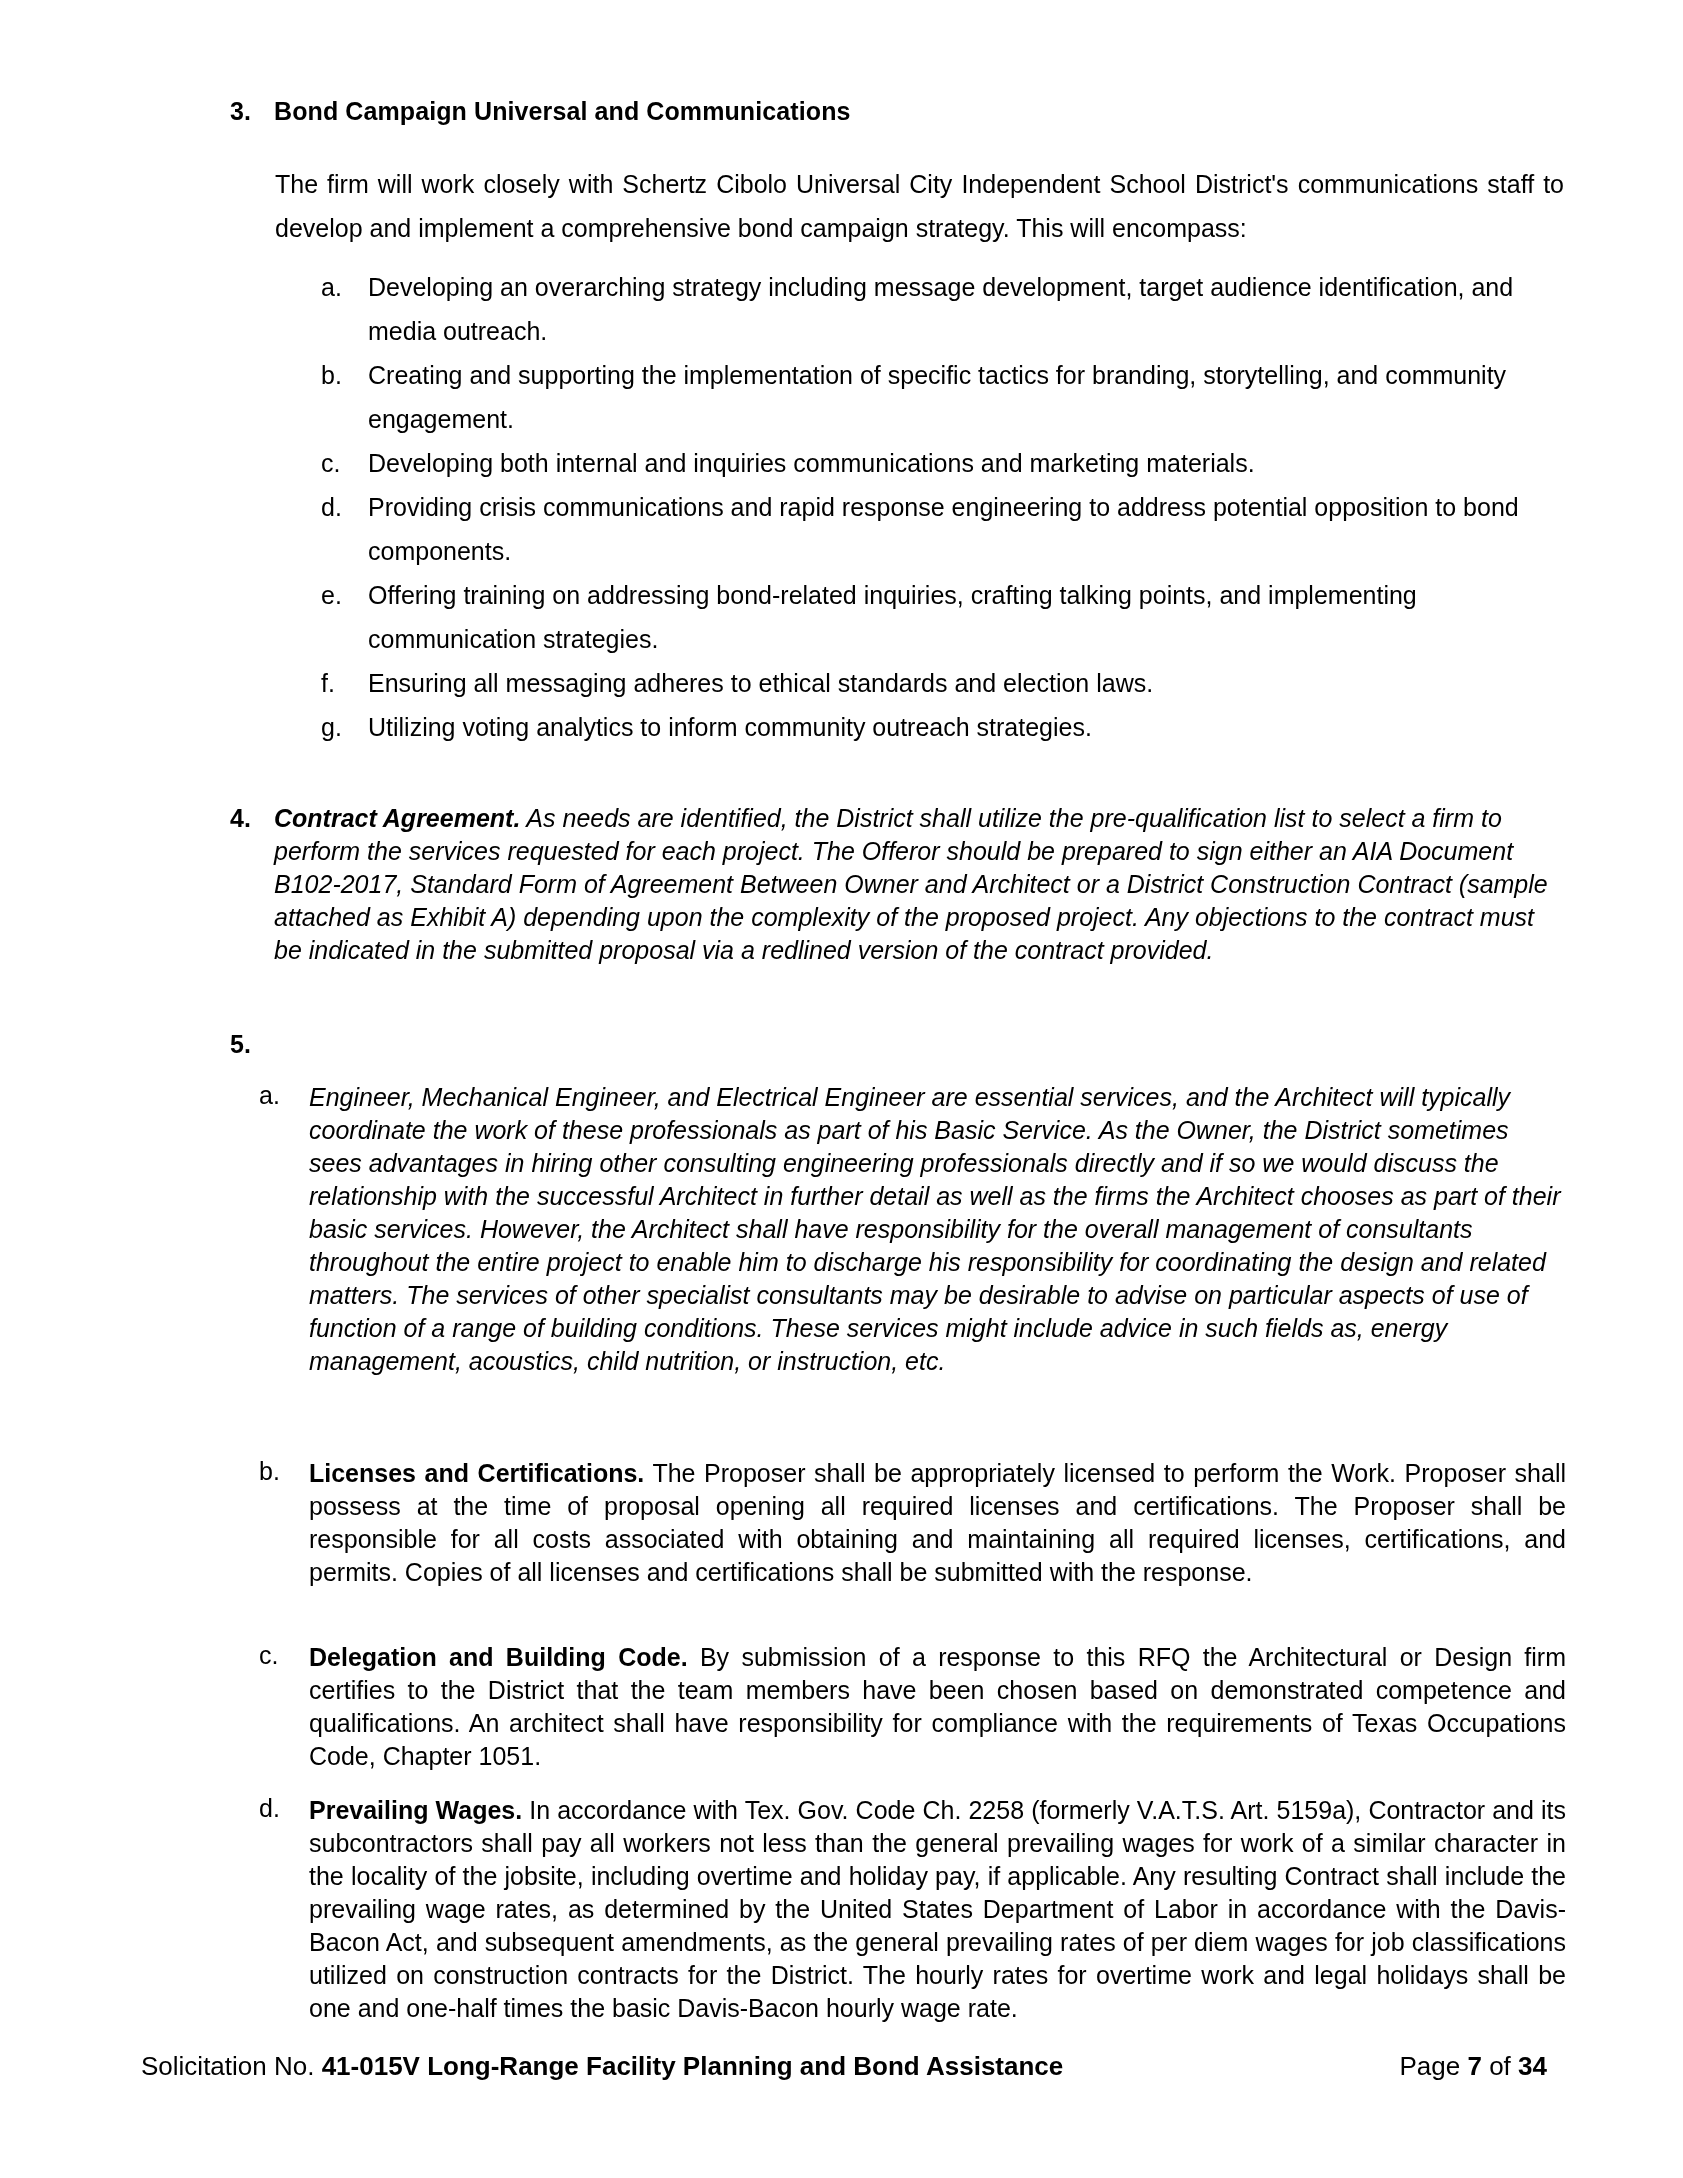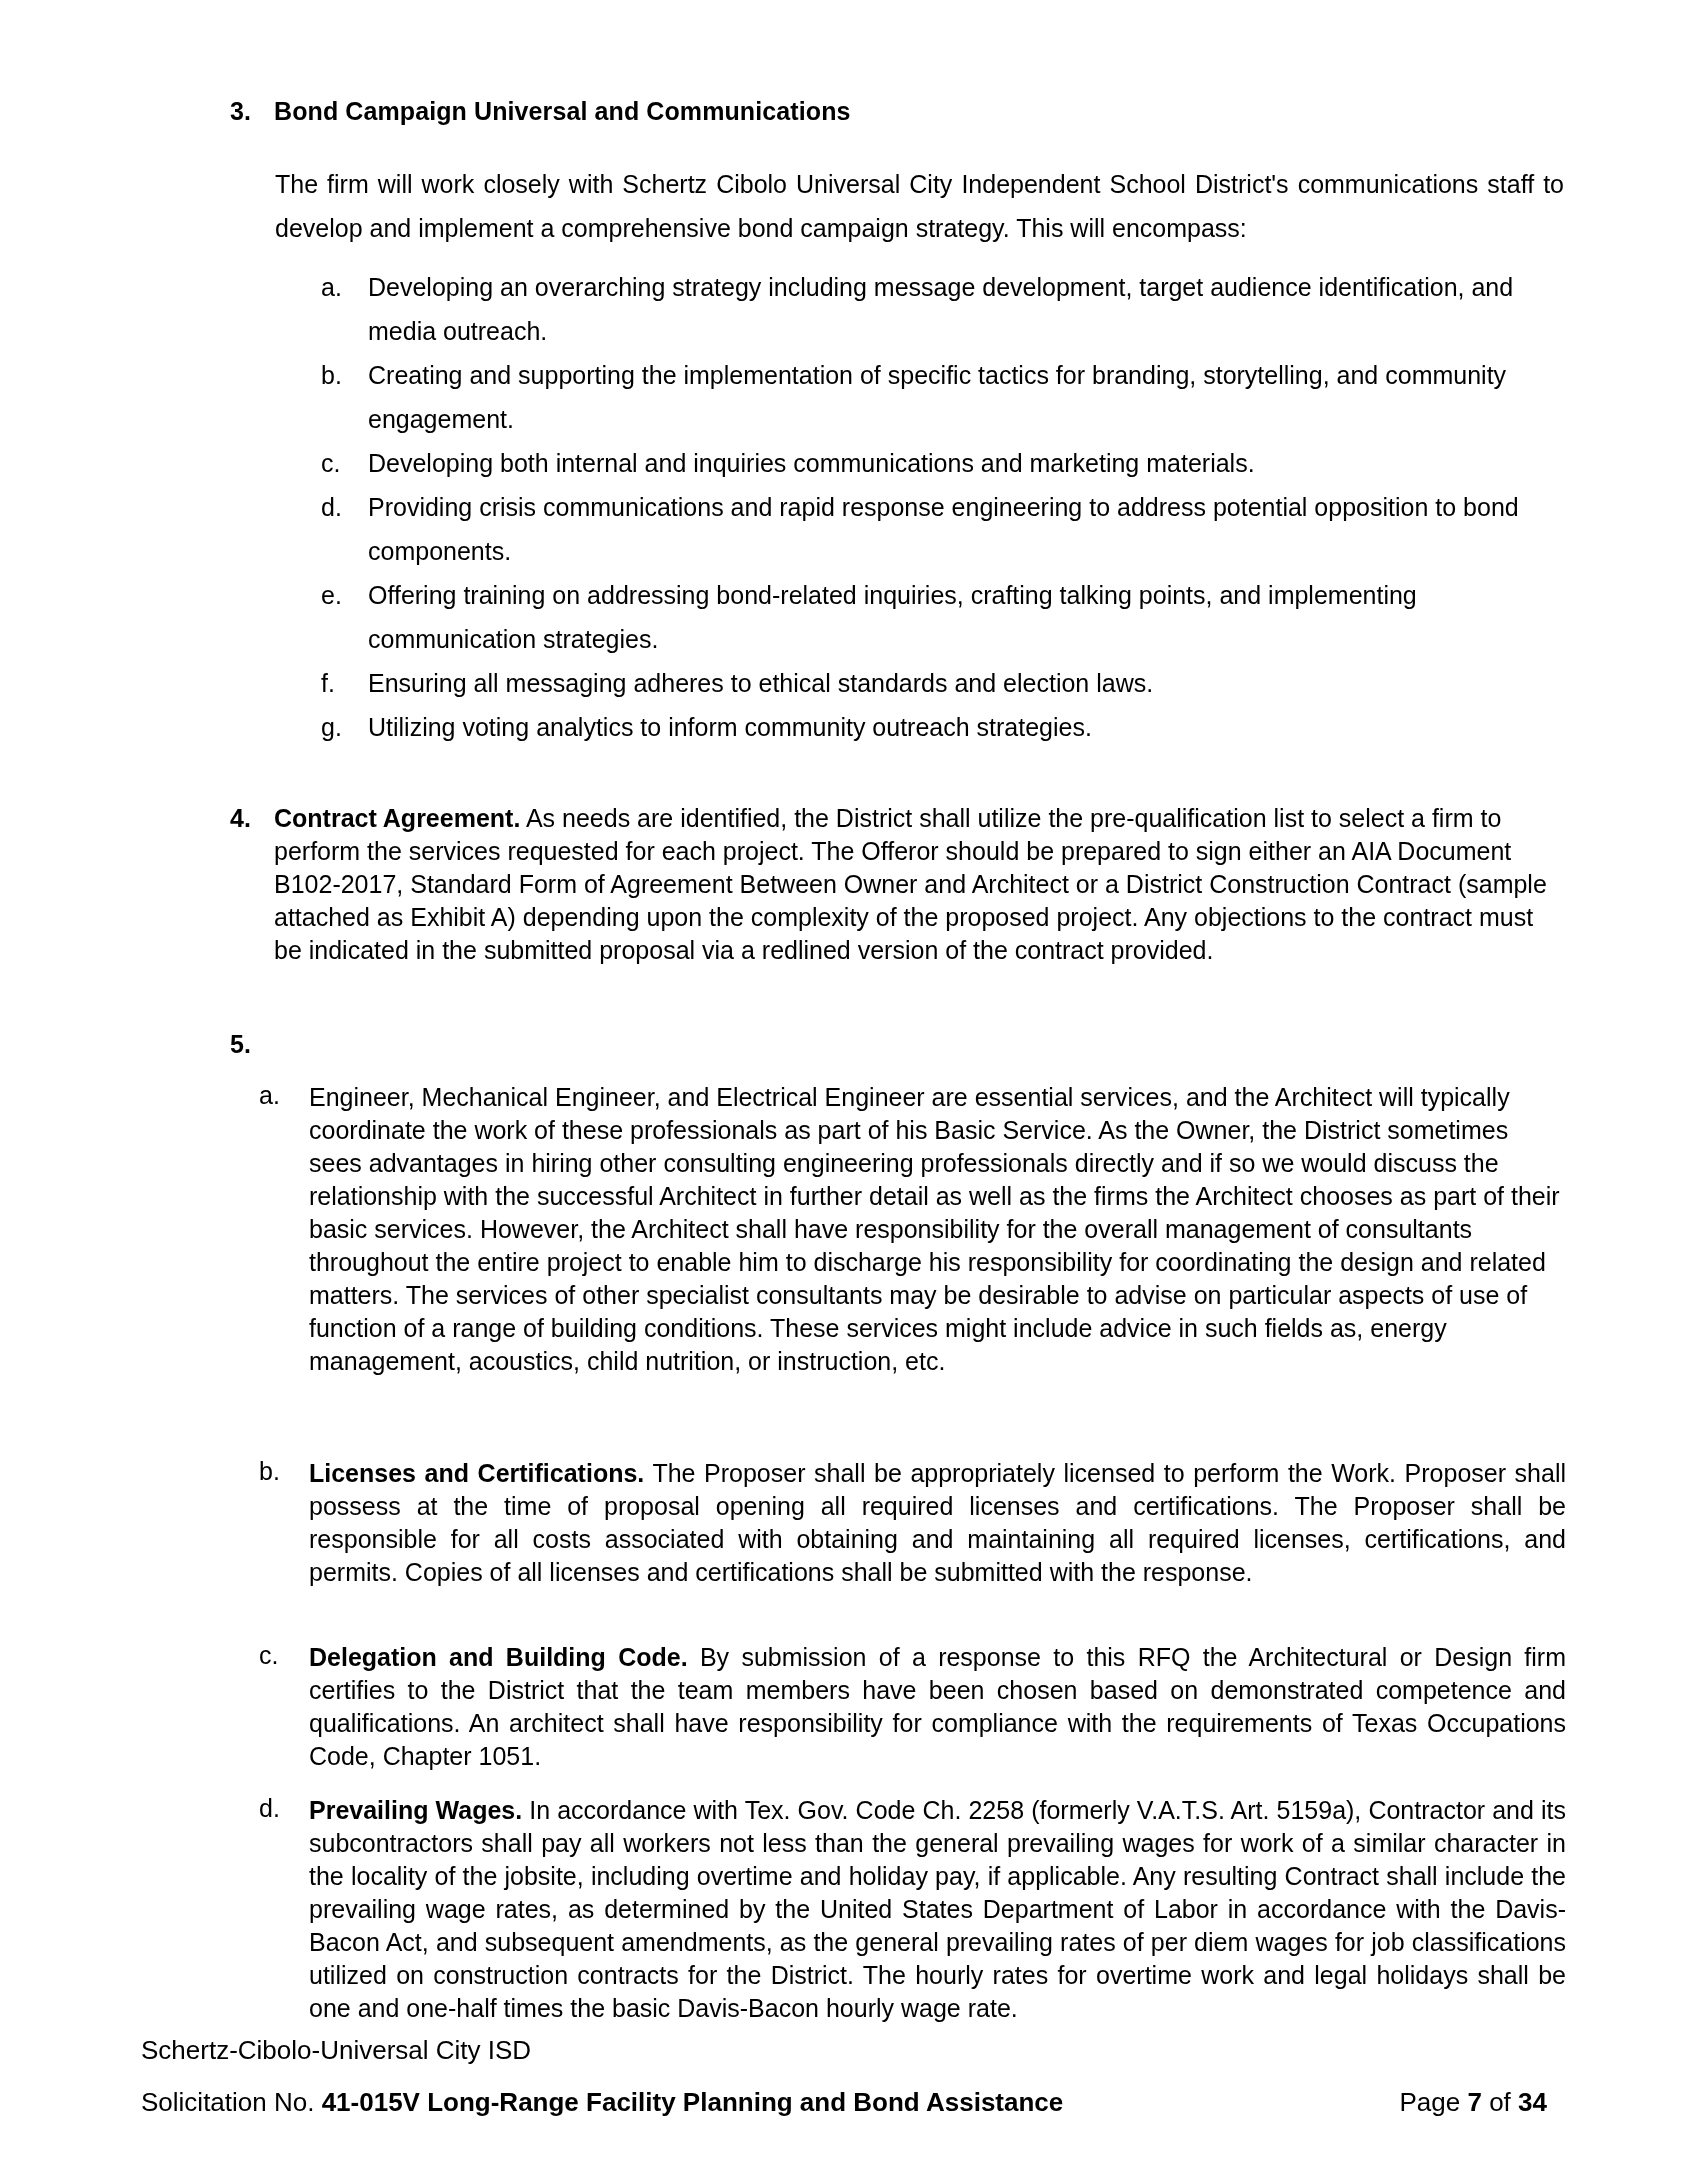--- a/index.html
+++ b/index.html
@@ -136,21 +136,21 @@
   }
   .sub5-marker {
     flex: 0 0 50px;
     text-align: left;
   }
   .sub5-text { flex: 1 1 auto; }
   .sub5-text b { font-weight: bold; }
 
   .lh-loose { line-height: 33px; }
   .just { text-align: justify; text-justify: inter-word; }
-  .left { text-align: left; }
+  .left { text-align: left; font-style: italic; }
 
   .blk-a { top: 1081px; }
   .blk-b { top: 1457px; }
   .blk-c { top: 1641px; }
   .blk-d { top: 1794px; }
 
   
   .footer {
     position: absolute;
     left: 141px;
@@ -244,21 +244,20 @@
     </div>
 
     <div class="sub5 blk-d">
       <div class="sub5-row">
         <span class="sub5-marker">d.</span>
         <div class="sub5-text lh-loose just"><b>Prevailing Wages.</b><span> In accordance with Tex. Gov. Code Ch. 2258 (formerly V.A.T.S. Art. 5159a), Contractor and its subcontractors shall pay all workers not less than the general prevailing wages for work of a similar character in the locality of the jobsite, including overtime and holiday pay, if applicable. Any resulting Contract shall include the prevailing wage rates, as determined by the United States Department of Labor in accordance with the Davis-Bacon Act, and subsequent amendments, as the general prevailing rates of per diem wages for job classifications utilized on construction contracts for the District. The hourly rates for overtime work and legal holidays shall be one and one-half times the basic Davis-Bacon hourly wage rate.</span></div>
       </div>
     </div>
 
     <div class="footer">
-      <div class="footer-line1">Schertz-Cibolo-Universal City ISD</div>
       <div class="footer-line2">
         <div><span>Solicitation No. </span><b>41-015V Long-Range Facility Planning and Bond Assistance</b></div>
         <div class="footer-right"><span>Page </span><b>7</b><span> of </span><b>34</b></div>
       </div>
     </div>
 
   </div>
 </div>
 
 

